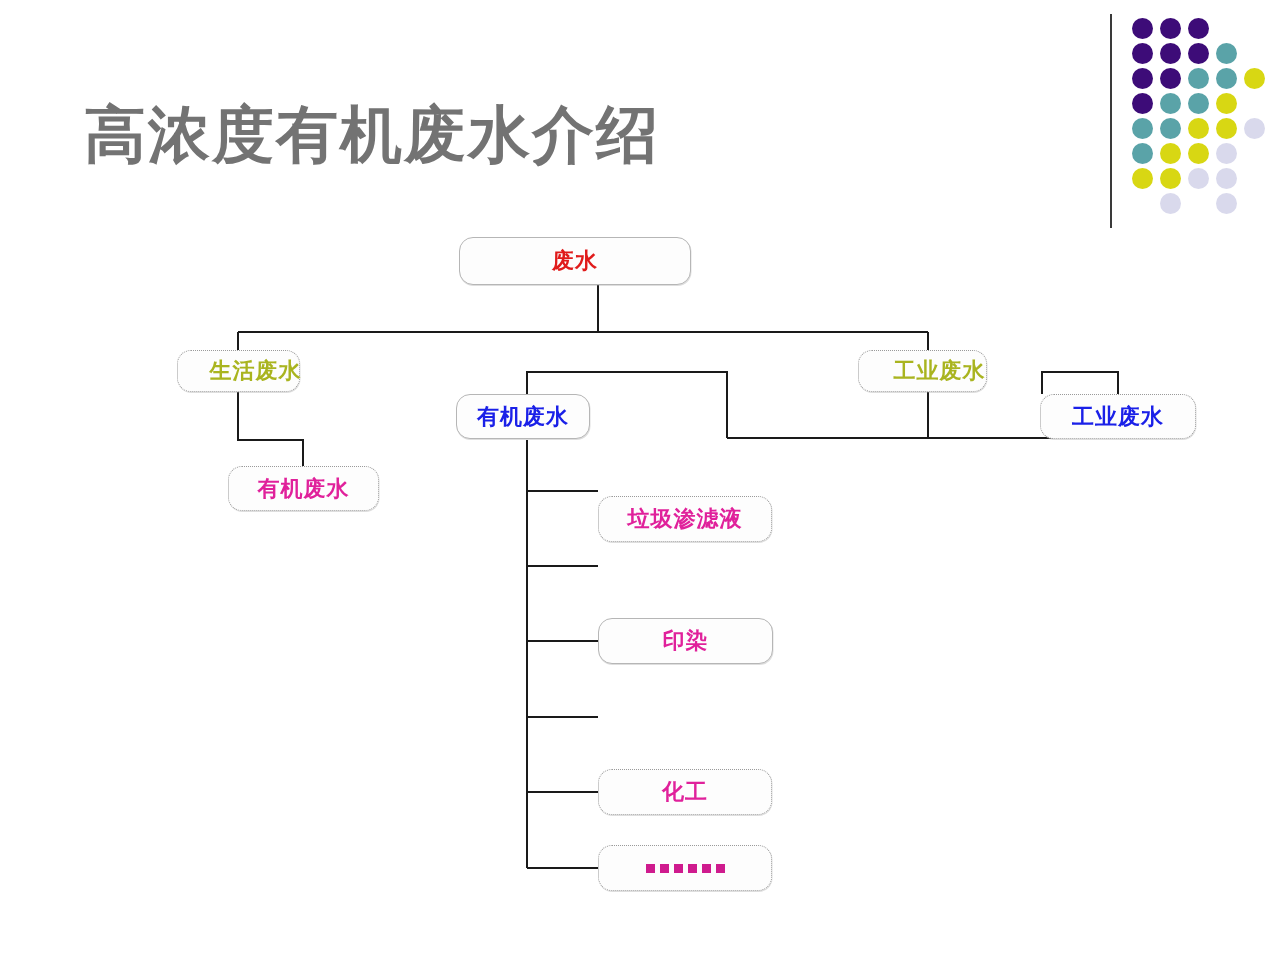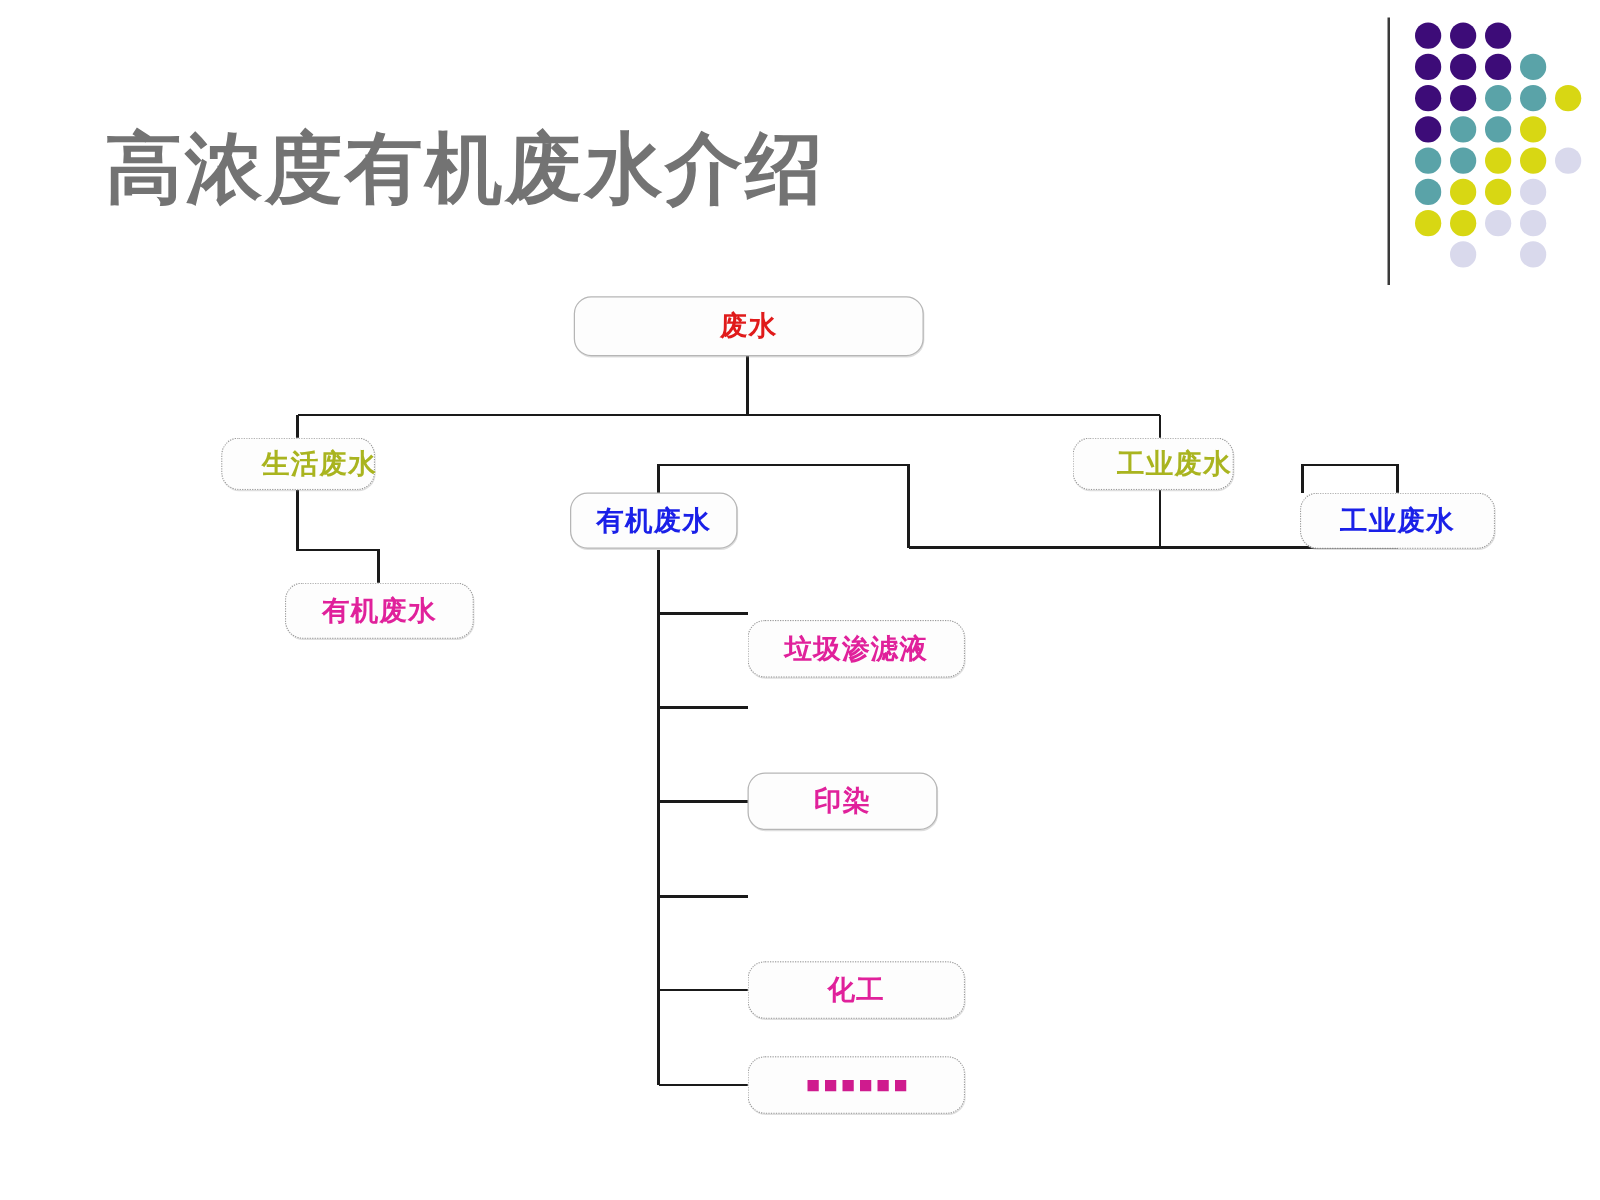--- a/index.html
+++ b/index.html
@@ -176,36 +176,36 @@
 
       <path d="M 527,491 L 598,491"></path>
       <path d="M 527,566 L 598,566"></path>
       <path d="M 527,641 L 598,641"></path>
       <path d="M 527,717 L 598,717"></path>
       <path d="M 527,792 L 598,792"></path>
       <path d="M 527,868 L 598,868"></path>
     </g>
   </svg>
 
-  <div class="node n-root solid-edge" style="left: 459px; top: 237px; width: 280px; height: 48px; color: rgb(224, 27, 27);">废水</div>
+  <div class="node n-root solid-edge" style="left: 459px; top: 237px; width: 232px; height: 48px; color: rgb(224, 27, 27);">废水</div>
 
   <div class="node n-olive" style="left: 177px; top: 350px; width: 123px; height: 42px; color: rgb(169, 180, 31);">生活废水</div>
 
   <div class="node n-olive" style="left: 858px; top: 350px; width: 129px; height: 42px; color: rgb(169, 180, 31);">工业废水</div>
 
   <div class="node n-pink" style="left: 228px; top: 466px; width: 151px; height: 45px; color: rgb(224, 33, 155);">有机废水</div>
 
   <div class="node n-blue solid-edge" style="left: 456px; top: 394px; width: 134px; height: 45px; color: rgb(26, 32, 232);">有机废水</div>
 
   <div class="node n-blue" style="left: 1040px; top: 394px; width: 156px; height: 45px; color: rgb(26, 32, 232);">工业废水</div>
 
   <div class="node n-pink" style="left: 598px; top: 496px; width: 174px; height: 46px; color: rgb(224, 33, 155);">垃圾渗滤液</div>
 
 
-  <div class="node n-pink solid-edge" style="left: 598px; top: 618px; width: 152px; height: 46px; color: rgb(224, 33, 155);">印染</div>
+  <div class="node n-pink solid-edge" style="left: 598px; top: 618px; width: 175px; height: 46px; color: rgb(224, 33, 155);">印染</div>
 
 
   <div class="node n-pink" style="left: 598px; top: 769px; width: 174px; height: 46px; color: rgb(224, 33, 155);">化工</div>
 
   <div class="node n-pink" style="left: 598px; top: 845px; width: 174px; height: 46px; color: rgb(207, 27, 142);">
     <span class="ellipsis-dots">
       <i style="background: rgb(207, 27, 142);"></i>
         <i style="background: rgb(207, 27, 142);"></i>
         <i style="background: rgb(207, 27, 142);"></i>
         <i style="background: rgb(207, 27, 142);"></i>

